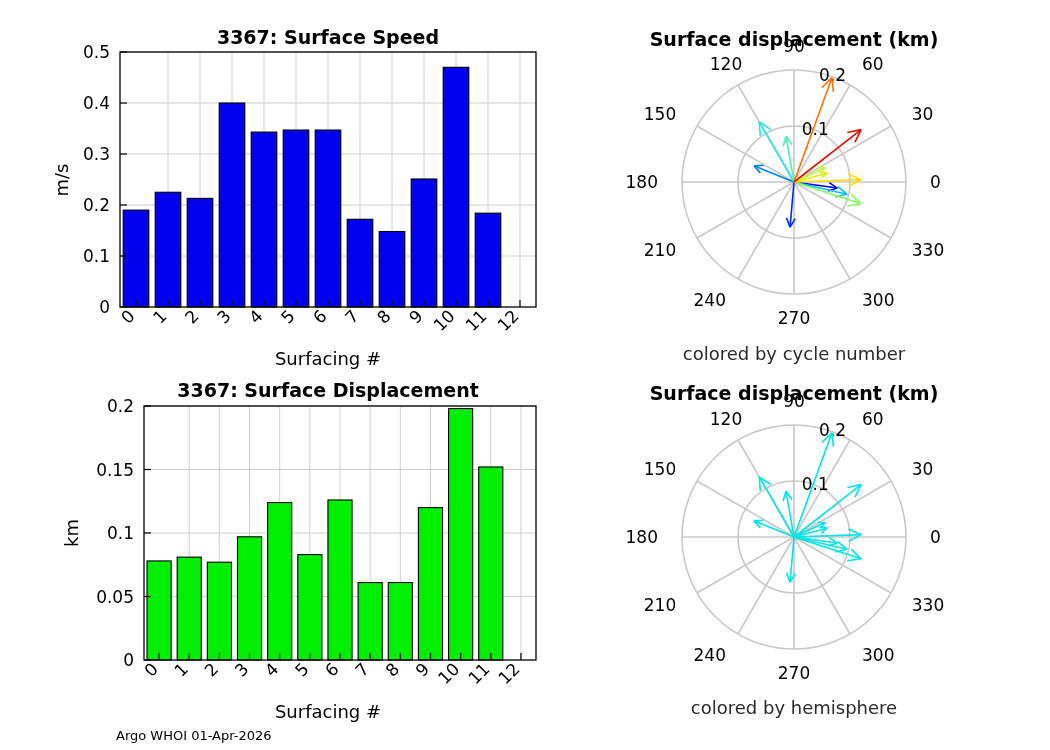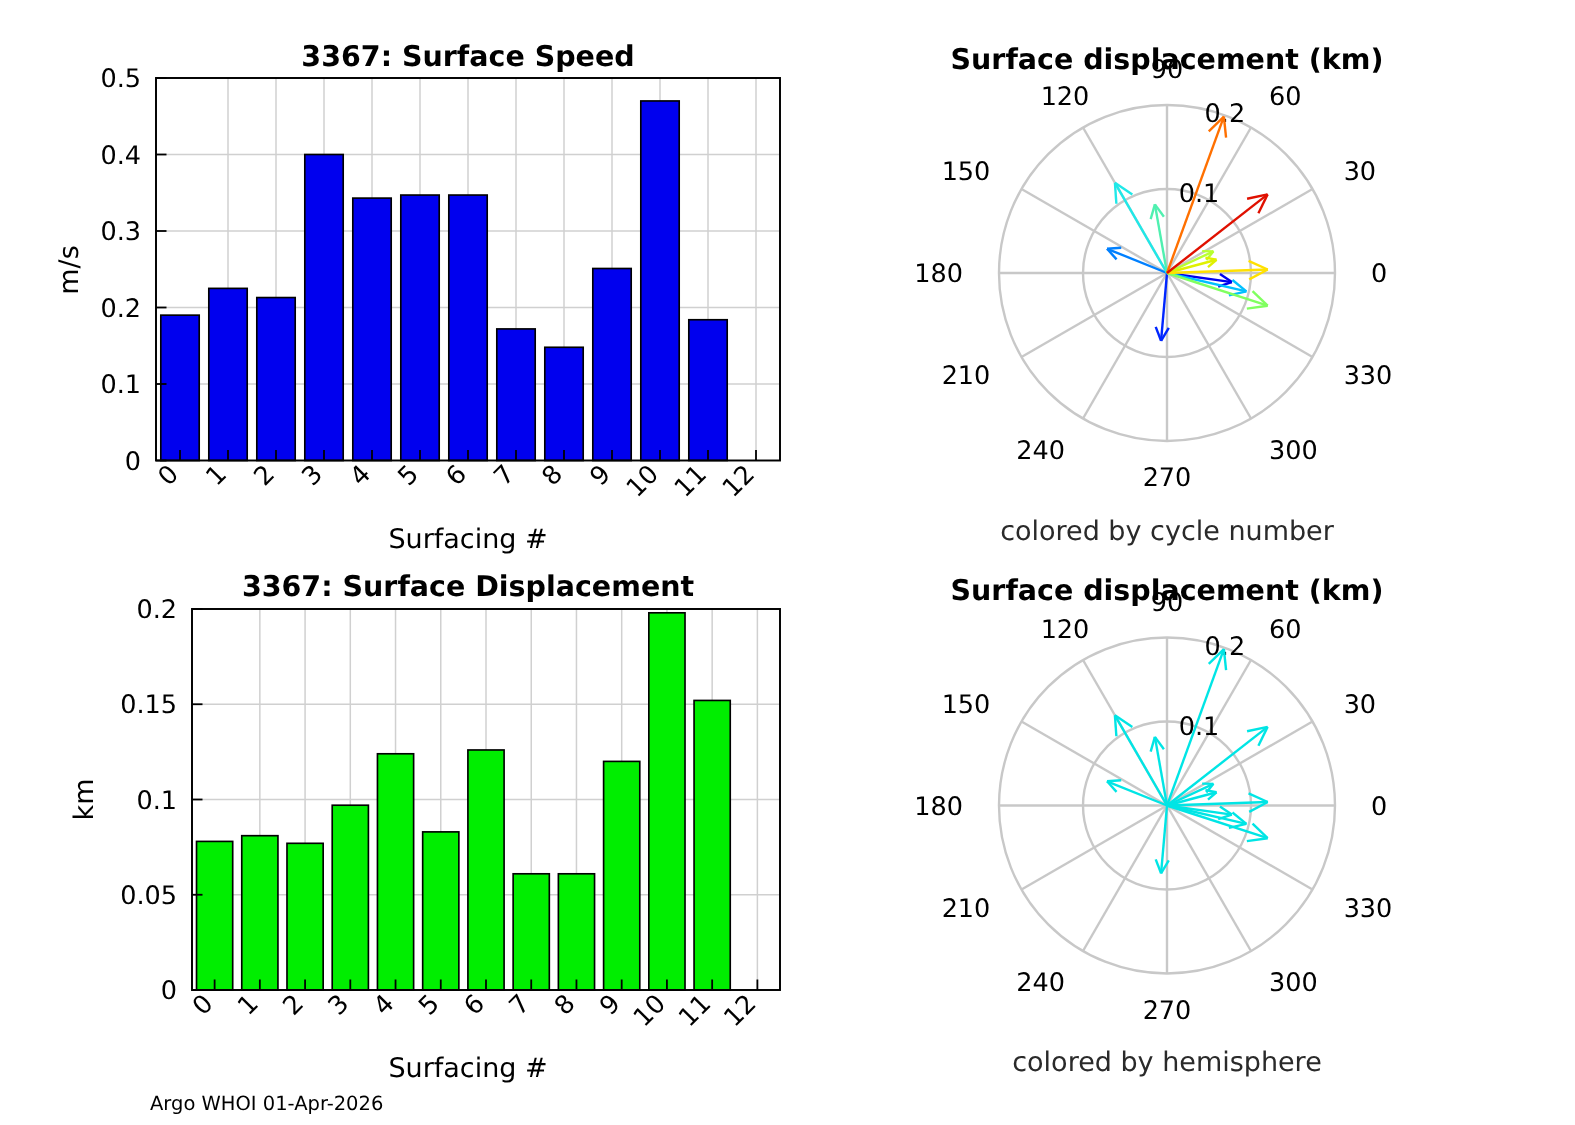--- a/index.html
+++ b/index.html
@@ -1,21 +1,21 @@
 <!DOCTYPE html>
 <html><head>
 <meta charset="utf-8">
 <style>
   html,body{margin:0;padding:0;}
   body{
     width:1050px;height:750px;background:#ffffff;
     font-family:"DejaVu Sans","Liberation Sans",sans-serif;
     overflow:hidden;position:relative;
   }
-  .fig{position:absolute;left:0;top:0;width:964px;height:750px;}
+  .fig{position:absolute;left:16px;top:0;width:964px;height:750px;}
   svg{display:block;}
   .ttl{font-weight:bold;font-size:19px;fill:#000;text-anchor:middle;}
   .axlab{font-size:18px;fill:#000;text-anchor:middle;}
   .tick{font-size:17px;fill:#000;}
   .ticky{font-size:17px;fill:#000;text-anchor:end;}
   .polarlab{font-size:17px;fill:#000;}
   .cap{font-size:18px;fill:#2a2a2a;text-anchor:middle;}
   .foot{font-size:13px;fill:#000;}
   .gridln{stroke:#d0d0d0;stroke-width:1;fill:none;}
   .polargrid{stroke:#c8c8c8;stroke-width:1.6;fill:none;}

